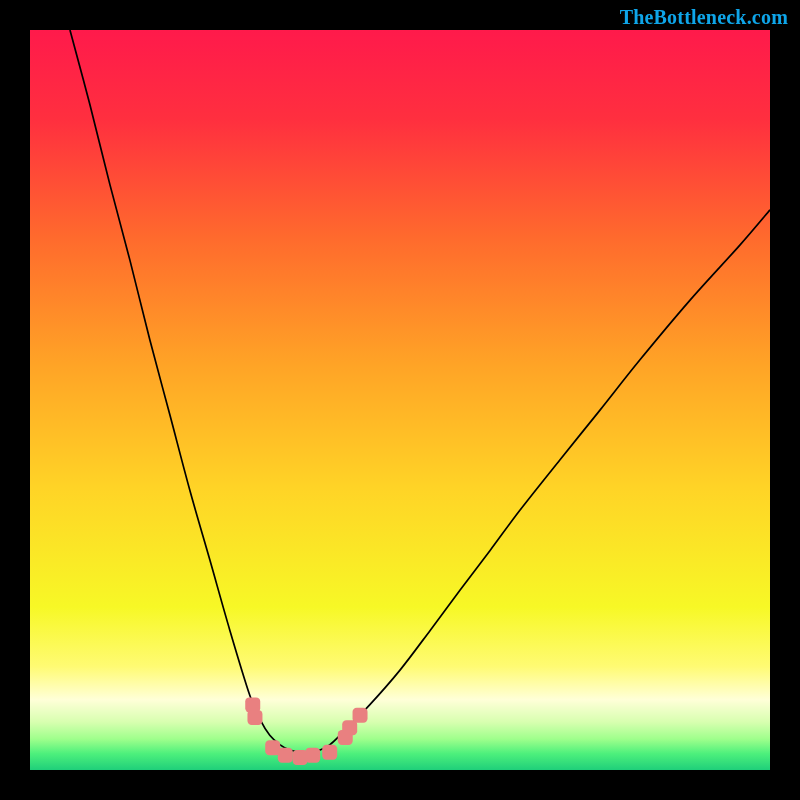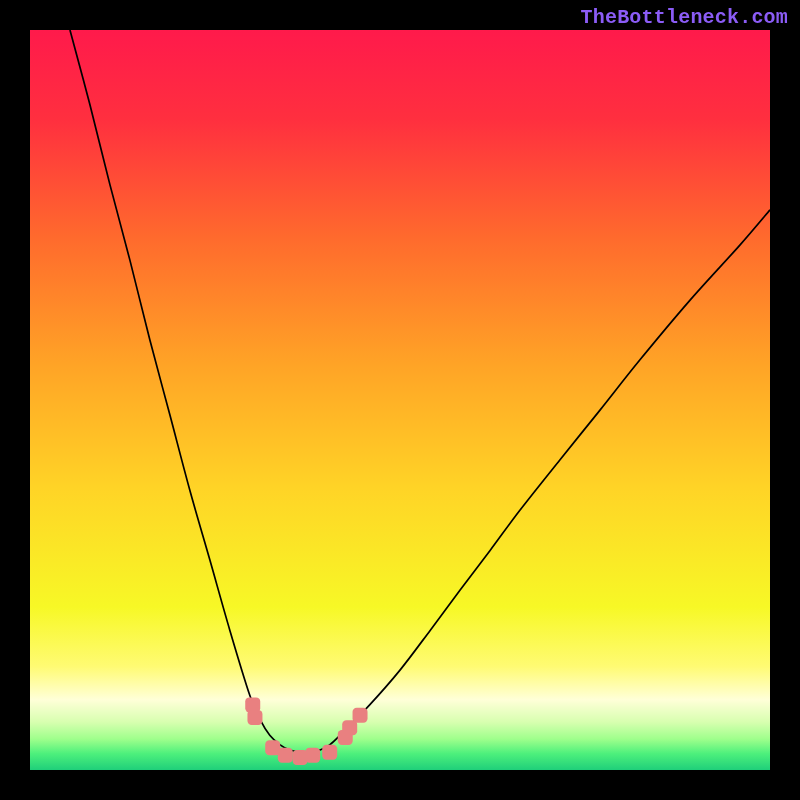--- a/index.html
+++ b/index.html
@@ -13,24 +13,24 @@
   .container {
     position: relative;
     width: 800px;
     height: 800px;
     background: #000;
   }
   .watermark {
     position: absolute;
     top: 6px;
     right: 12px;
-    font-family: Liberation Mono, monospace;
+    font-family: Liberation Serif, serif;
     font-size: 20px;
     font-weight: 600;
-    color: #8b5cf6;
+    color: #0ea5e9;
     letter-spacing: 0.2px;
     z-index: 30;
   }
   .plot-area {
     position: absolute;
     left: 30px;
     top: 30px;
     width: 740px;
     height: 740px;
     overflow: hidden;

